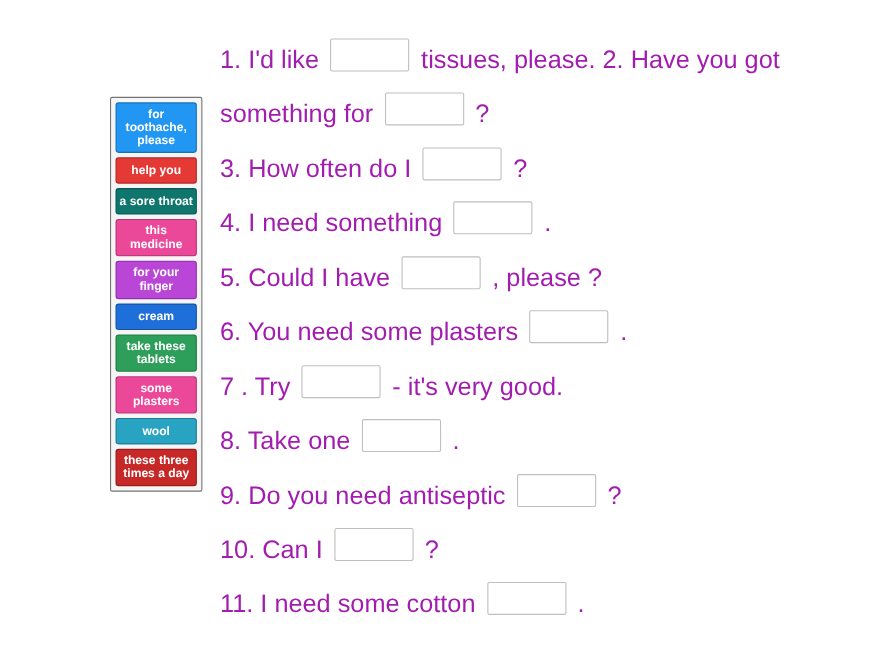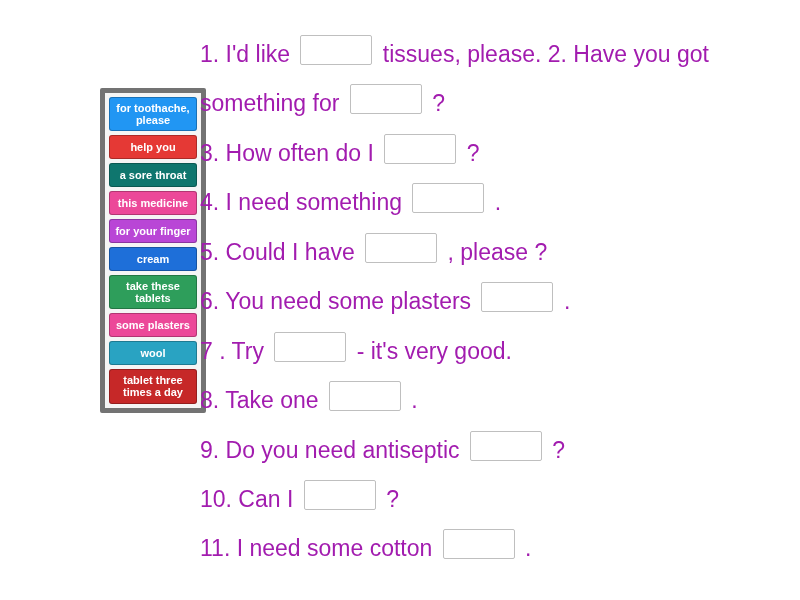--- a/index.html
+++ b/index.html
@@ -13,23 +13,23 @@
   }
   .canvas {
     position: relative;
     width: 800px;
     height: 600px;
   }
   .tile-panel {
     position: absolute;
     left: 100px;
     top: 88px;
-    width: 106px;
+    width: 84px;
     background: #f5f5f5;
-    border: 5px solid #737373;
+    border: 1px solid #737373;
     border-radius: 2px;
     padding: 4px;
     box-sizing: border-box;
   }
   .tile {
     display: flex;
     align-items: center;
     justify-content: center;
     text-align: center;
     color: #fff;
@@ -76,21 +76,21 @@
 <div class="tile-panel">
   <div class="tile" style="background:#2196f3">for toothache, please</div>
   <div class="tile" style="background:#e53935">help you</div>
   <div class="tile" style="background:#0f766e">a sore throat</div>
   <div class="tile" style="background:#ec4899">this medicine</div>
   <div class="tile" style="background:#b946d6">for your finger</div>
   <div class="tile" style="background:#1e6fd9">cream</div>
   <div class="tile" style="background:#2e9e5b">take these tablets</div>
   <div class="tile" style="background:#ec4899">some plasters</div>
   <div class="tile" style="background:#29a3c2">wool</div>
-  <div class="tile" style="background:#c62828">tablet three times a day</div>
+  <div class="tile" style="background:#c62828">these three times a day</div>
 </div>
 
 <div class="content">
   <span class="line">
     <span>1. I'd like </span>
     <span class="blank"></span>
     <span> tissues, please.</span>
   </span><span class="line">
     <span>2. Have you got something for </span>
     <span class="blank"></span>

